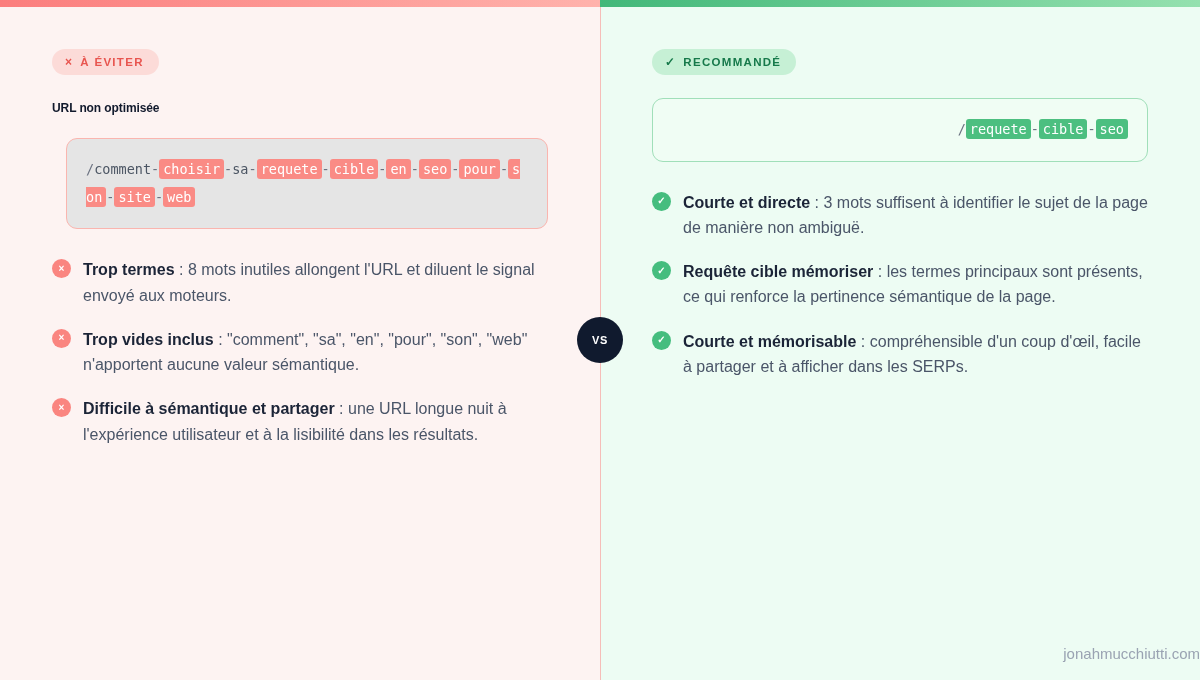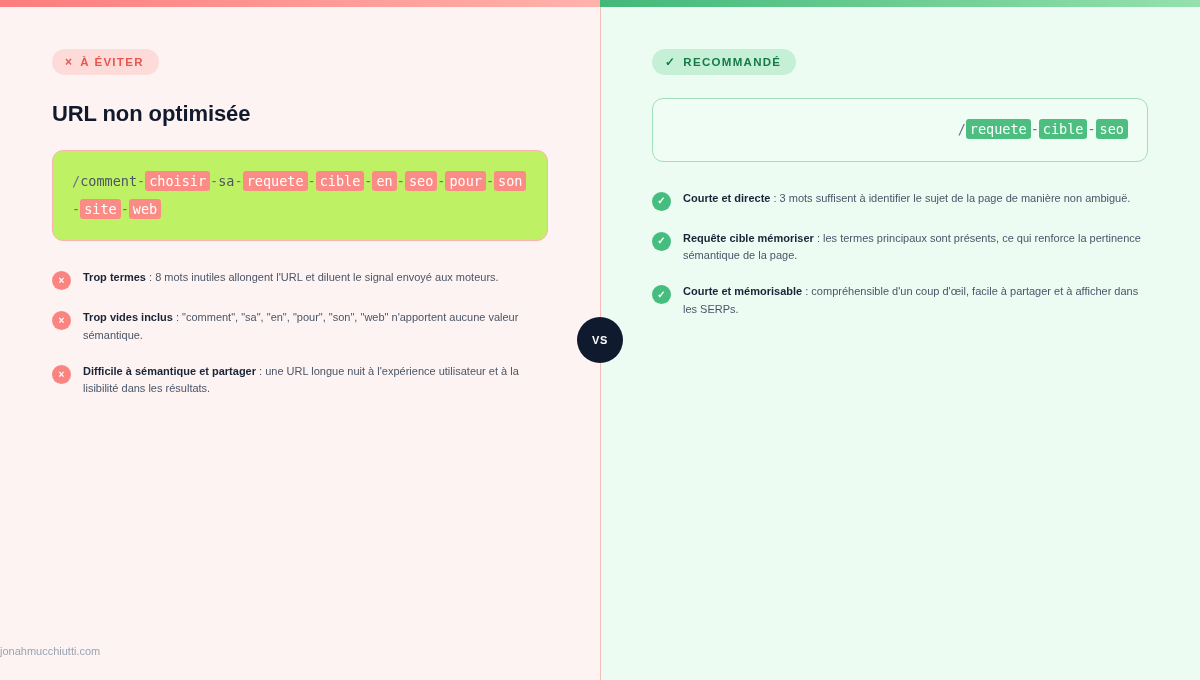--- a/index.html
+++ b/index.html
@@ -65,37 +65,37 @@
     text-transform: uppercase;
     margin-top: 49px;
   }
   .badge-bad  { background: #fcdbd8; color: #e8554f; }
   .badge-good { background: #c6f0d5; color: #16794a; }
   .badge-mark { font-size: 12px; line-height: 1; font-weight: 700; }
 
   
   h2.title {
     margin-top: 26px;
-    font-size: 22px;
+    font-size: 12px;
     font-weight: 700;
     color: #11192c;
     letter-spacing: -0.1px;
   }
 
   
   .urlbox {
     margin-top: 23px;
     border-radius: 11px;
     padding: 17px 19px;
     font-family: "DejaVu Sans Mono", monospace;
     font-size: 13.5px;
     line-height: 2.05;
     word-break: break-all;
   }
-  .urlbox-bad  { background: #bef264; border: 1px solid #fab5af; color: #4b5563; }
+  .urlbox-bad  { background: #e5e5e5; border: 1px solid #fab5af; color: #4b5563; margin-left: 14px; }
   .urlbox-good { background: #f0fdf4; border: 1px solid #a0dfb9; color: #4b5563; text-align: right; }
 
   .seg {
     border-radius: 3px;
     padding: 2px 4px;
     color: #ffffff;
     font-weight: 400;
   }
   .seg-bad  { background: #fa8b85; }
   .seg-good { background: #4cbf80; }
@@ -122,21 +122,21 @@
     justify-content: center;
     color: #ffffff;
     font-size: 10px;
     line-height: 1;
     font-weight: 700;
   }
   .dot-bad  { background: #fa8580; }
   .dot-good { background: #45bd7e; }
 
   .btext {
-    font-size: 11px;
+    font-size: 16px;
     line-height: 1.58;
     color: #4a5568;
   }
   .btext b { color: #1b2437; font-weight: 700; }
 
   
   .vs {
     position: absolute;
     left: 600px;
     top: 340px;
@@ -154,22 +154,22 @@
     letter-spacing: 0.6px;
     z-index: 10;
   }
 
   
   .footer {
     position: absolute;
     left: 0;
     right: 0;
     top: 645px;
-    text-align: left;
-    font-size: 11px;
+    text-align: right;
+    font-size: 15px;
     color: #9aa3b2;
     z-index: 6;
   }
 </style>
 </head>
 <body>
 
 <div class="stage">
 
   <div class="accent accent-bad"></div>

